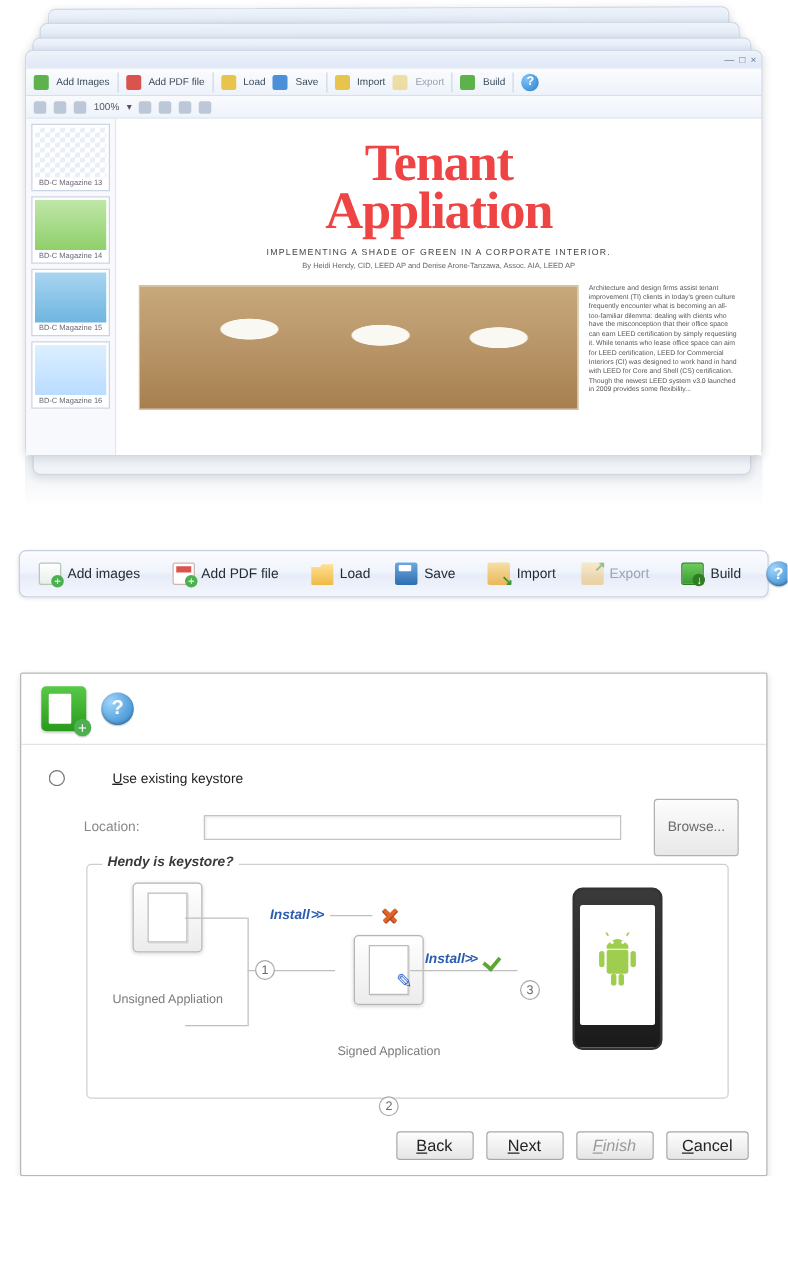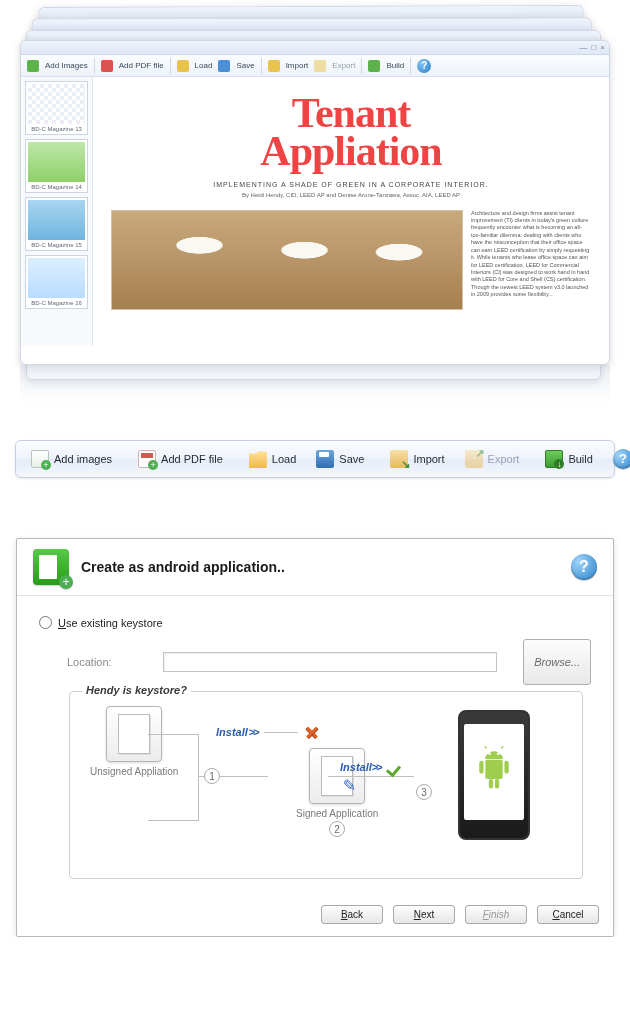--- a/index.html
+++ b/index.html
@@ -324,21 +324,21 @@
   .dlg-help {
     width: 26px; height: 26px; border-radius: 50%;
     background: radial-gradient(circle at 30% 30%, #9fd5fb, #2a80c8);
     color: #fff; font-weight: bold; font-size: 16px; line-height: 26px; text-align: center;
     cursor: pointer;
     box-shadow: inset 0 -1px 2px rgba(0,0,0,0.3), 0 1px 1px rgba(0,0,0,0.2);
   }
 
   .dlg-body { padding: 16px 22px 4px; font-size: 11px; color: #222; }
   .radio-row { display: flex; align-items: center; gap: 6px; margin-bottom: 10px; margin-top: 4px; }
-  .radio-row label { cursor: pointer; }
+  .radio-row label { cursor: pointer; margin-left: 32px; }
   .radio-row label::first-letter { text-decoration: underline; }
 
   .field-row {
     display: flex;
     align-items: center;
     gap: 26px;
     margin: 6px 0 6px 28px;
   }
   .field-row .lbl {
     width: 70px;
@@ -355,21 +355,20 @@
     box-shadow: inset 1px 1px 2px rgba(0,0,0,0.08);
   }
   .browse-btn {
     font-size: 11px;
     padding: 16px 10px;
     background: linear-gradient(#fdfdfd,#e8e8e8);
     border: 1px solid #b0b0b0;
     border-radius: 3px;
     color: #6a6a6a;
     cursor: pointer;
-    font-style: italic;
   }
 
   .radio-row.selected label { color: #1b3e8b; }
 
   
   .ks-group {
     border: 1px solid #cfcfcf;
     border-radius: 4px;
     margin: 4px 8px 14px 30px;
     padding: 14px 16px 12px;
@@ -393,20 +392,21 @@
     position: relative;
     height: 160px;
   }
   .col {
     display: flex;
     flex-direction: column;
     align-items: center;
     font-size: 10px;
     color: #666;
     position: absolute;
+    gap: 28px;
   }
   .node-box {
     width: 56px; height: 56px;
     border: 1px solid #b4b4b4;
     border-radius: 4px;
     background: linear-gradient(#fff,#ececec);
     box-shadow: 0 1px 3px rgba(0,0,0,0.15);
     margin-bottom: 4px;
     display: flex; align-items: center; justify-content: center;
     position: relative;
@@ -503,21 +503,21 @@
 
   .dlg-footer {
     display: flex;
     justify-content: flex-end;
     gap: 10px;
     padding: 8px 14px 12px;
   }
   .dlg-btn {
     min-width: 62px;
     padding: 3px 12px;
-    font-size: 10px;
+    font-size: 13px;
     background: linear-gradient(#fdfdfd,#e6e6e6);
     border: 1px solid #a8a8a8;
     border-radius: 3px;
     cursor: pointer;
     color: #222;
   }
   .dlg-btn.disabled { color: #9a9a9a; cursor: default; font-style: italic; }
   .accel { text-decoration: underline; }
 </style>
 </head>
@@ -558,20 +558,31 @@
       <span class="tb-icon tb-yellow"></span>
       <span class="tb-label">Import</span>
       <span class="tb-icon tb-yellow" style="opacity:.5"></span>
       <span class="tb-label" style="opacity:.5">Export</span>
       <span class="tb-sep"></span>
       <span class="tb-icon tb-green"></span>
       <span class="tb-label">Build</span>
       <span class="tb-sep"></span>
       <span class="tb-qmark">?</span>
     </div>
+    <div class="win-toolbar-mini">
+      <span class="mini-icon"></span>
+      <span class="mini-icon"></span>
+      <span class="mini-icon"></span>
+      <span>100%</span>
+      <span>▾</span>
+      <span class="mini-icon"></span>
+      <span class="mini-icon"></span>
+      <span class="mini-icon"></span>
+      <span class="mini-icon"></span>
+    </div>
     <div class="win-body">
       <div class="thumbs">
         <div class="thumb">
           <div class="thumb-img"></div>
           <div>BD-C Magazine 13</div>
         </div>
         <div class="thumb">
           <div class="thumb-img green"></div>
           <div>BD-C Magazine 14</div>
         </div>
@@ -637,21 +648,20 @@
   </div>
   <div class="vsep"></div>
   <div class="tbtn" style="padding:2px">
     <span class="ic ic-help">?</span>
   </div>
 </div>
 
 <div class="dialog">
   <div class="dlg-header">
     <div class="dlg-icon"></div>
-    <div class="dlg-title">Create as android application..</div>
     <div class="dlg-help">?</div>
   </div>
 
   <div class="dlg-body">
     <div class="radio-row">
       <input type="radio" name="ks" style="">
       <label><span class="accel">U</span>se existing keystore</label>
     </div>
 
     <div class="field-row">
@@ -679,21 +689,21 @@
         <span class="step-num" style="position:absolute; left:118px; top:62px;">1</span>
 
         <div style="position:absolute; left:130px; top:18px; display:flex; align-items:center; gap:6px;">
           <span class="install-label">
             <span>Install</span><span class="chev">&nbsp;&gt;&gt;</span>
           </span>
           <span class="conn" style="position:static; width:34px; height:1px;"></span>
           <span class="x-mark"></span>
         </div>
 
-        <div class="col" style="left:184px; top:42px;margin-left:26px;">
+        <div class="col" style="left:184px; top:42px;">
           <div class="node-box node-doc signed"></div>
           <div class="caption">Signed Application</div>
           <span class="step-num" style="margin-top:2px">2</span>
         </div>
 
         <div class="conn" style="left:242px; top:70px; width:86px; height:1px;"></div>
 
         <div style="position:absolute; left:254px; top:54px; display:flex; align-items:center; gap:6px;">
           <span class="install-label">
             <span>Install</span><span class="chev">&gt;&gt;</span>

